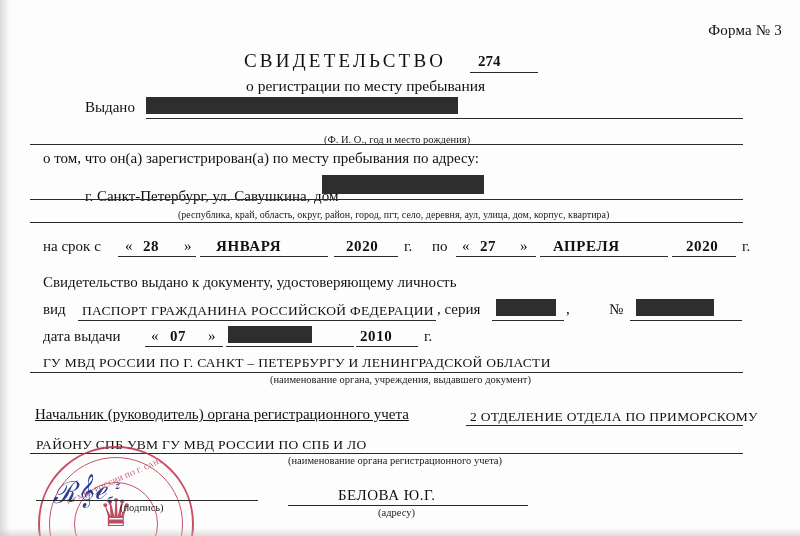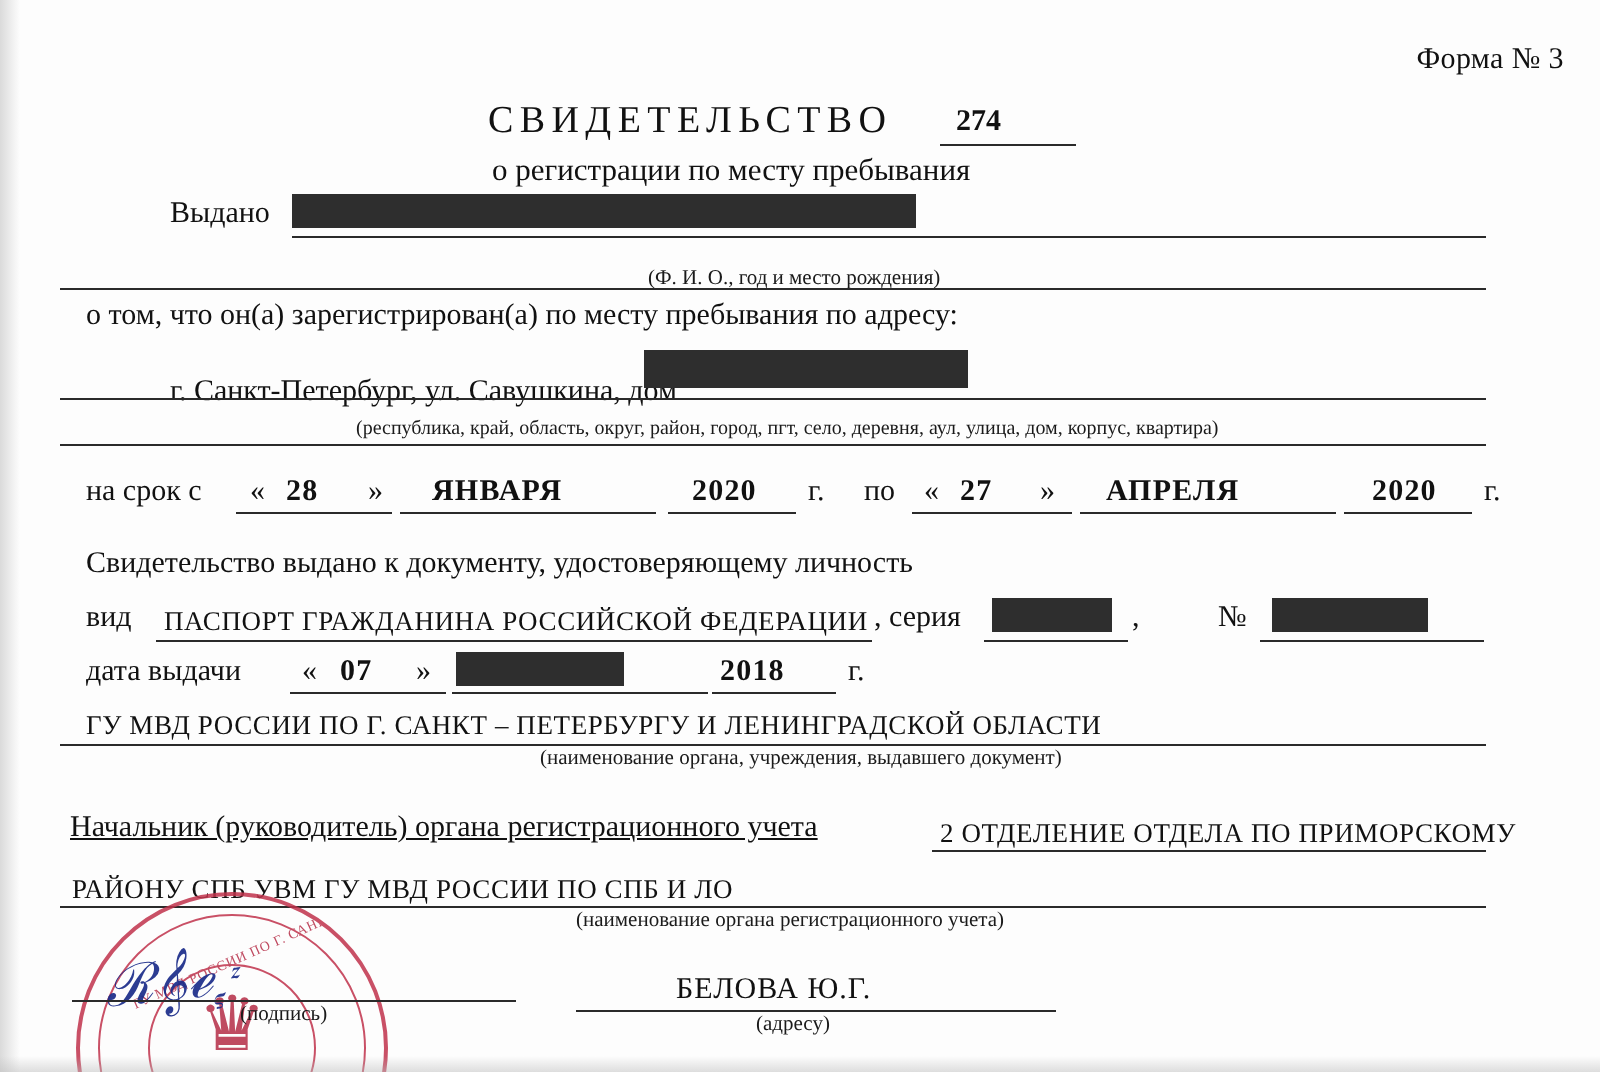--- a/index.html
+++ b/index.html
@@ -196,21 +196,21 @@
   <div class="redact" style="left:636px; top:299px; width:78px; height:17px;"></div>
   <div class="line" style="left:630px; top:320px; width:112px;"></div>
 
   <div class="txt body-txt" style="left:43px; top:328px;">дата выдачи</div>
   <div class="txt body-txt" style="left:151px; top:328px;">«</div>
   <div class="txt bold-val" style="left:170px; top:328px;">07</div>
   <div class="txt body-txt" style="left:208px; top:328px;">»</div>
   <div class="line" style="left:145px; top:346px; width:78px;"></div>
   <div class="redact" style="left:228px; top:326px; width:84px; height:17px;"></div>
   <div class="line" style="left:226px; top:346px; width:128px;"></div>
-  <div class="txt bold-val" style="left:360px; top:328px;">2018</div>
+  <div class="txt bold-val" style="left:360px; top:328px;">2010</div>
   <div class="line" style="left:356px; top:346px; width:62px;"></div>
   <div class="txt body-txt" style="left:424px; top:328px;">г.</div>
 
   <div class="txt upper-sm" style="left:43px; top:355px;">ГУ  МВД  РОССИИ  ПО  Г. САНКТ – ПЕТЕРБУРГУ  И  ЛЕНИНГРАДСКОЙ ОБЛАСТИ</div>
   <div class="line" style="left:30px; top:372px; width:713px;"></div>
   <div class="txt small-caption" style="left:270px; top:374px;text-align:right;">(наименование органа, учреждения, выдавшего документ)</div>
 
   <div class="txt body-txt" style="left:35px; top:406px;text-decoration:underline;">Начальник (руководитель) органа регистрационного учета</div>
   <div class="txt upper-sm" style="left:470px; top:409px;">2 ОТДЕЛЕНИЕ ОТДЕЛА  ПО ПРИМОРСКОМУ</div>
   <div class="line" style="left:466px; top:425px; width:277px;"></div>

